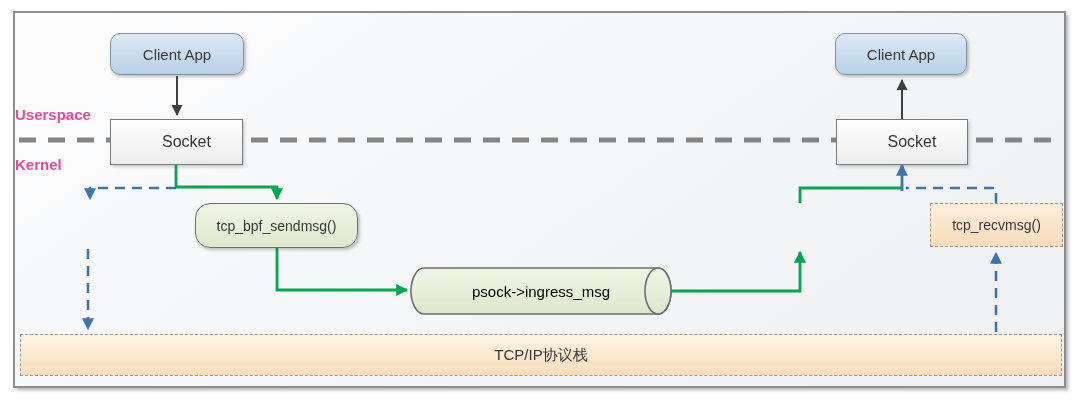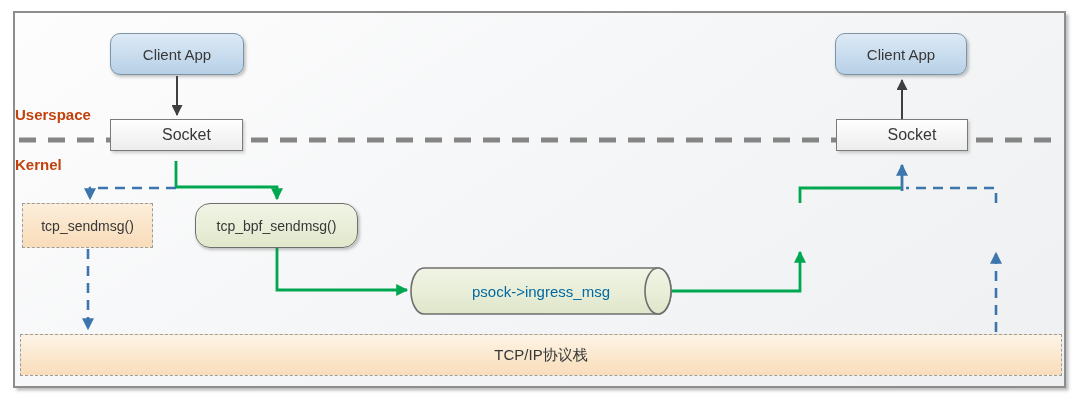--- a/index.html
+++ b/index.html
@@ -18,21 +18,21 @@
     position:absolute;z-index:3;display:flex;align-items:center;justify-content:center;
     color:#383838;box-sizing:border-box;text-align:right;
   }
   .appbox{
     width:134px;height:42px;border-radius:10px;font-size:15px;
     border:1.5px solid #7d94a6;
     background:linear-gradient(#dde9f5 0%,#c8dcee 55%,#b7d0e6 100%);
     box-shadow:1.5px 2px 3px rgba(90,90,90,.35);
   }
   .sockbox{
-    width:133px;height:32px;font-size:16px;
+    width:133px;height:46px;font-size:16px;
     border:1.5px solid #7a7a7a;
     background:linear-gradient(#fefefe 0%,#f4f4f4 60%,#ececec 100%);
     box-shadow:1.5px 2px 3px rgba(90,90,90,.3);
     padding-left:20px;
   }
   .peachbox{
     height:45px;font-size:14px;
     border:1.6px dashed #9d9d9d;
     background:linear-gradient(#fdeeda 0%,#fae3c6 60%,#f8dcba 100%);
   }
@@ -41,26 +41,26 @@
     border:1.6px solid #6f6f6f;
     background:linear-gradient(#f1f4e5 0%,#e8eed8 55%,#e0e7cb 100%);
     box-shadow:1.5px 2px 3px rgba(90,90,90,.35);
   }
   .tcpipbox{
     left:20px;top:334px;width:1042px;height:42px;font-size:15px;
     border:1.6px dashed #9d9d9d;
     background:linear-gradient(#fdf4e6 0%,#fae4c6 70%,#f8ddbc 100%);
   }
   .redlabel{
-    position:absolute;z-index:4;color:#c2410c;font-weight:bold;font-size:15px;
+    position:absolute;z-index:4;color:#ec4899;font-weight:bold;font-size:15px;
   }
   .cyl-label{
     position:absolute;z-index:3;left:424px;top:268px;width:234px;height:46px;
     display:flex;align-items:center;justify-content:center;
-    font-size:15px;color:#0369a1;
+    font-size:15px;color:#000000;
   }
 </style>
 </head>
 <body>
 
 <div id="stage">
 
   <div class="frame"></div>
 
   <svg class="overlay" width="1080" height="401" viewBox="0 0 1080 401">
@@ -104,25 +104,25 @@
   </svg>
 
   <div class="node appbox" style="left:110px;top:33px;">Client App</div>
 
   <div class="node appbox" style="left:835px;top:33px;width:132px;">Client App</div>
 
   <div class="node sockbox" style="left:110px;top:119px;">Socket</div>
 
   <div class="node sockbox" style="left:836px;top:119px;width:132px;">Socket</div>
 
-  <div class="node peachbox" style="left:22px;top:203px;width:131px;">tcp_sendmsg()</div>
 
   <div class="node sagebox" style="left:195px;top:203px;width:163px;border-radius:15px;">tcp_bpf_sendmsg()</div>
 
 
+  <div class="node peachbox" style="left:930px;top:203px;width:133px;height:44px;">tcp_recvmsg()</div>
 
   <div class="cyl-label">psock-&gt;ingress_msg</div>
 
   <div class="node tcpipbox">TCP/IP协议栈</div>
 
   <div class="redlabel" style="left:15px;top:106px;">Userspace</div>
 
   <div class="redlabel" style="left:15px;top:148px;margin-top:8px;">Kernel</div>
 
 </div>

